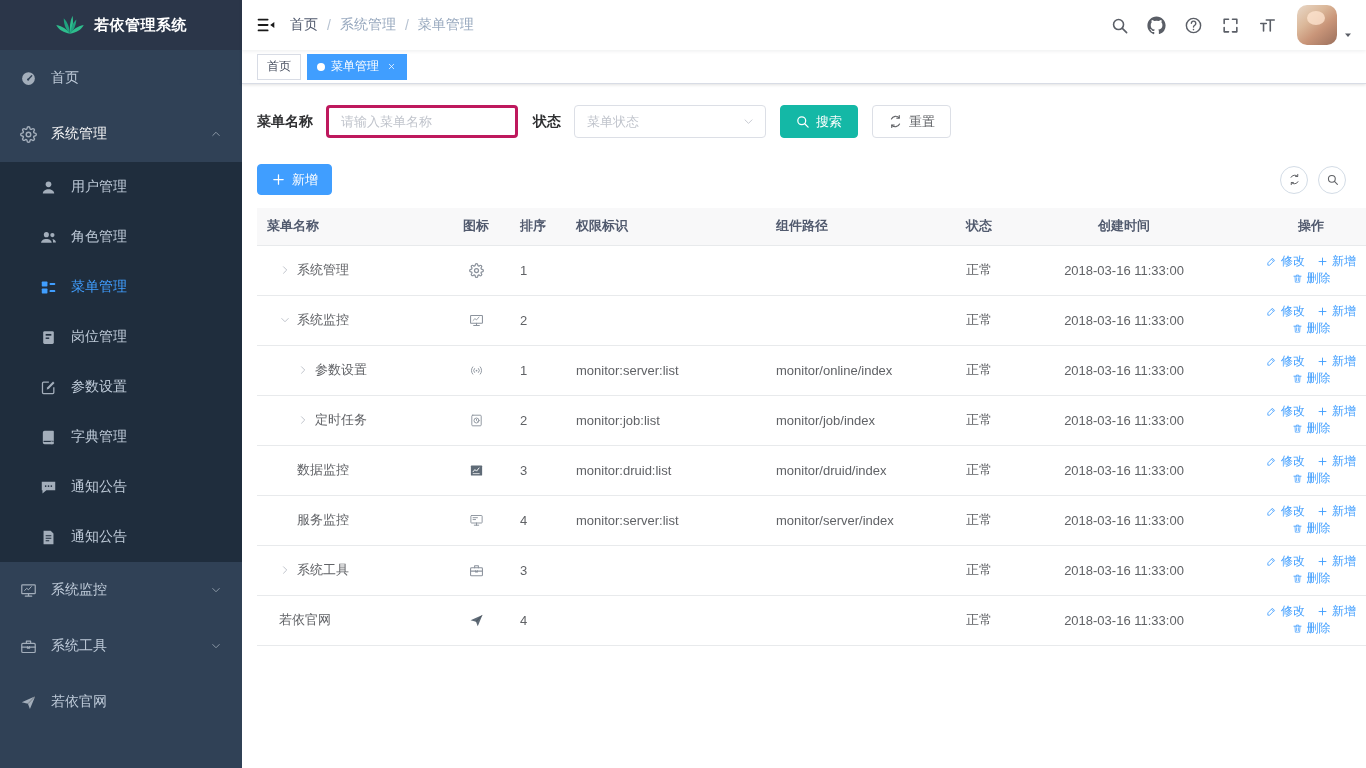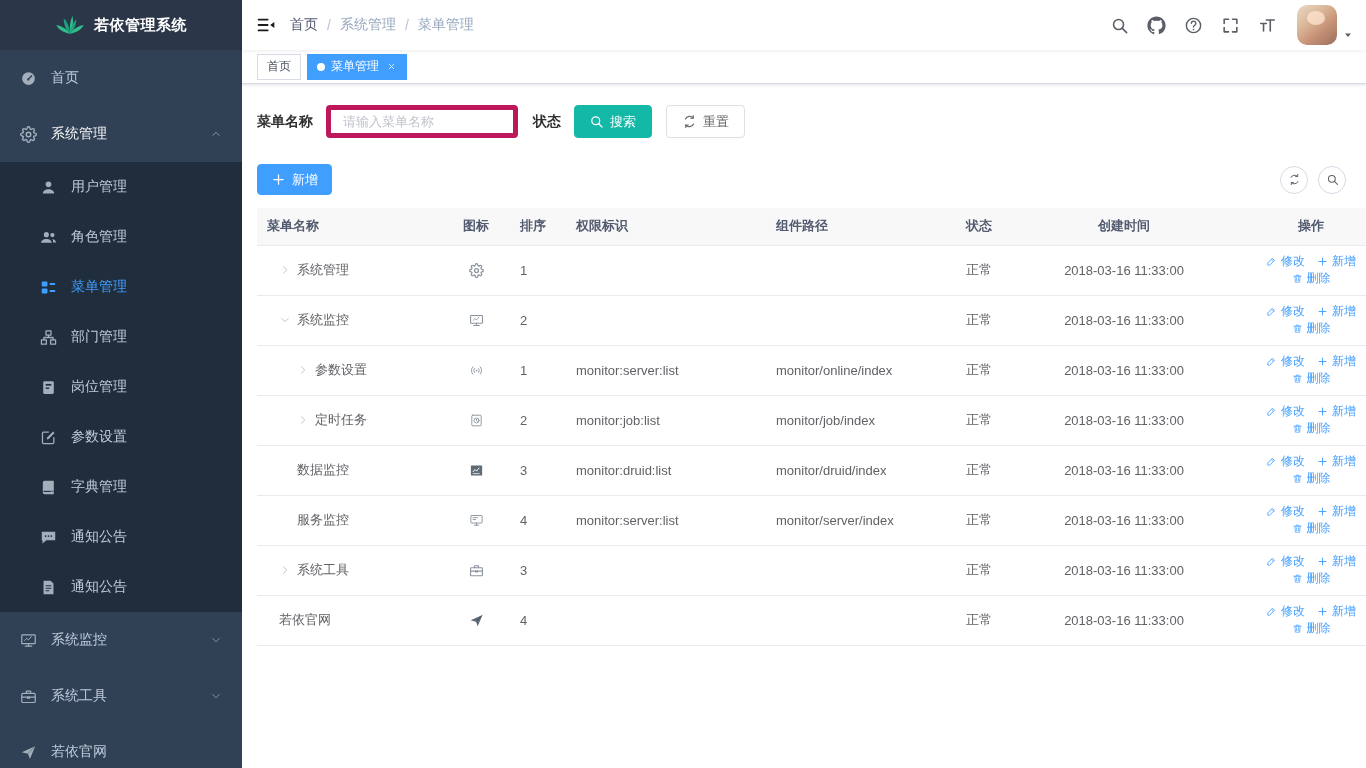--- a/index.html
+++ b/index.html
@@ -52,21 +52,21 @@
   .tag-close { display: none; width: 12px; height: 12px; align-items: center; justify-content: center; }
   .tag.active .tag-close { display: inline-flex; }
   .tag-close svg { width: 9px; height: 9px; }
 
   .content { flex: 1; padding: 21px 20px 0 15px; background: #fff; overflow: hidden; }
 
   
   .filter-row { display: flex; align-items: center; margin-bottom: 26px; }
   .form-label { font-size: 14px; font-weight: bold; color: #303133; margin-right: 13px; white-space: nowrap; }
   .form-label.second { margin-left: 15px; }
-  .text-input { width: 192px; height: 33px; border: 5px solid #be185d; border-radius: 4px; padding: 0 12px; font-size: 13px; color: #606266; outline: none; font-family: inherit; }
+  .text-input { width: 192px; height: 33px; border: 3px solid #be185d; border-radius: 4px; padding: 0 12px; font-size: 13px; color: #606266; outline: none; font-family: inherit; }
   .text-input::placeholder { color: #c0c4cc; }
   .select-box { width: 192px; height: 33px; border: 1px solid #dcdfe6; border-radius: 4px; padding: 0 10px 0 12px; display: flex; align-items: center; justify-content: space-between; cursor: pointer; margin-right: 14px; }
   .select-placeholder { font-size: 13px; color: #c0c4cc; }
   .select-arrow { width: 13px; height: 13px; color: #c0c4cc; display: inline-flex; }
   .select-arrow svg { width: 100%; height: 100%; }
   .btn { height: 33px; border-radius: 4px; padding: 0 15px; font-size: 13px; display: inline-flex; align-items: center; gap: 6px; cursor: pointer; border: 1px solid transparent; font-family: inherit; background: #fff; }
   .btn svg { width: 13px; height: 13px; }
   .btn-search { background: #14b8a6; border-color: #14b8a6; color: #fff; padding-left: 14px; }
   .btn-reset { border-color: #dcdfe6; color: #606266; margin-left: 14px; }
 
@@ -163,31 +163,20 @@
           <div class="sub-item active">
     <span class="s-icon">
               <svg viewBox="0 0 24 24" fill="currentColor" stroke="none">
                 <rect x="2.5" y="3.5" width="8" height="7" rx="1"></rect>
                 <rect x="2.5" y="13.5" width="8" height="7" rx="1"></rect>
                 <rect x="13.5" y="5.5" width="8" height="3" rx="1"></rect>
                 <rect x="13.5" y="15.5" width="8" height="3" rx="1"></rect>
               </svg>
             </span>
     <span class="s-label">菜单管理</span>
-  </div>
-          <div class="sub-item">
-    <span class="s-icon">
-              <svg viewBox="0 0 24 24" fill="none" stroke="currentColor" stroke-width="1.8" stroke-linecap="round" stroke-linejoin="round">
-                <rect x="8.5" y="2.5" width="7" height="6"></rect>
-                <rect x="2" y="15.5" width="7" height="6"></rect>
-                <rect x="15" y="15.5" width="7" height="6"></rect>
-                <path d="M12 8.5V12M5.5 15.5V12h13v3.5"></path>
-              </svg>
-            </span>
-    <span class="s-label">部门管理</span>
   </div>
           <div class="sub-item">
     <span class="s-icon">
               <svg viewBox="0 0 24 24">
                 <rect x="4.5" y="3" width="15" height="18" rx="2" fill="currentColor"></rect>
                 <rect x="8" y="7" width="8" height="2.4" fill="#1f2d3d"></rect>
                 <rect x="8" y="12" width="5" height="2" fill="#1f2d3d"></rect>
               </svg>
             </span>
     <span class="s-label">岗位管理</span>
@@ -350,20 +339,28 @@
           </span>
   </span>
       </div>
 
     <div class="content">
 
       <div class="filter-row">
         <label class="form-label">菜单名称</label>
         <input class="text-input" type="text" placeholder="请输入菜单名称" style="">
         <label class="form-label second">状态</label>
+        <div class="select-box">
+          <span class="select-placeholder">菜单状态</span>
+          <span class="select-arrow">
+              <svg viewBox="0 0 24 24" fill="none" stroke="currentColor" stroke-width="1.6" stroke-linecap="round" stroke-linejoin="round">
+                <path d="M5.5 9l6.5 6.5L18.5 9"></path>
+              </svg>
+            </span>
+        </div>
         <button class="btn btn-search">
           <span class="row-icon" style="color:#fff">
               <svg viewBox="0 0 24 24" fill="none" stroke="currentColor" stroke-width="2" stroke-linecap="round" stroke-linejoin="round">
                 <circle cx="10.8" cy="10.8" r="6.3"></circle>
                 <path d="M15.6 15.6L21 21"></path>
               </svg>
             </span>
           <span>搜索</span>
         </button>
         <button class="btn btn-reset">

